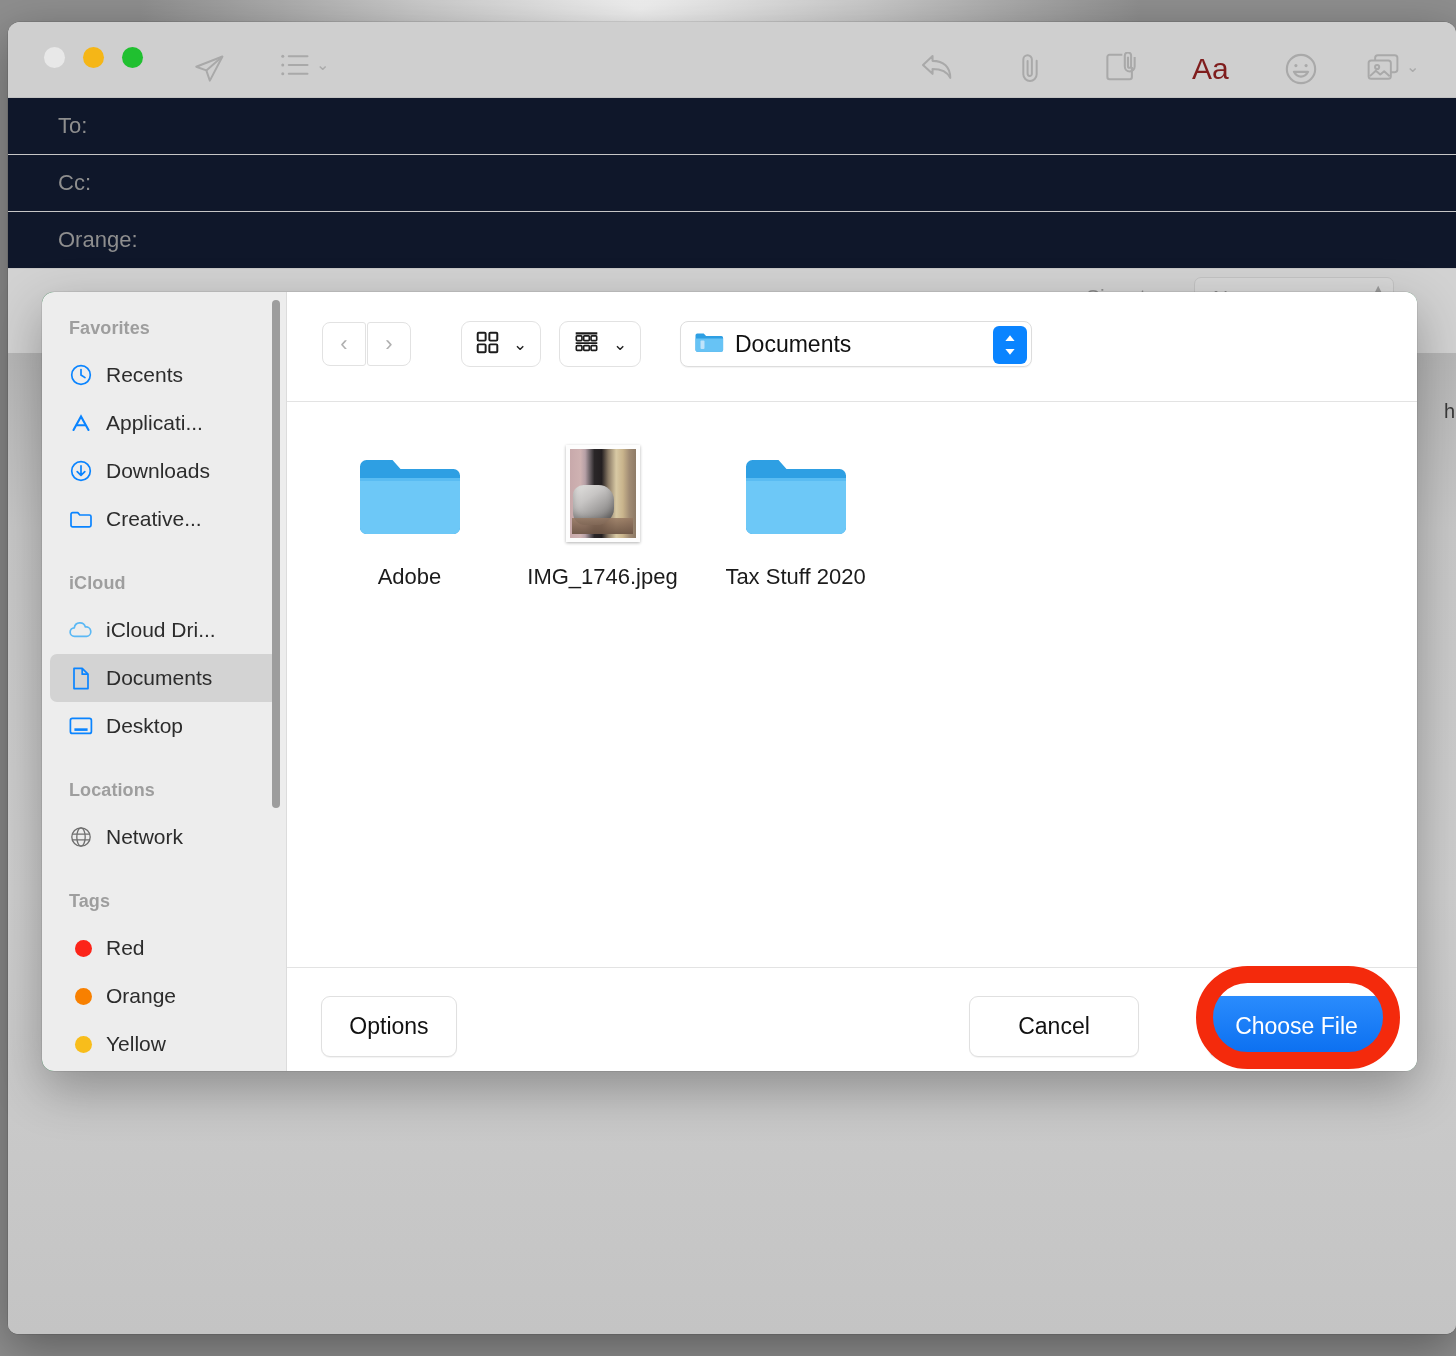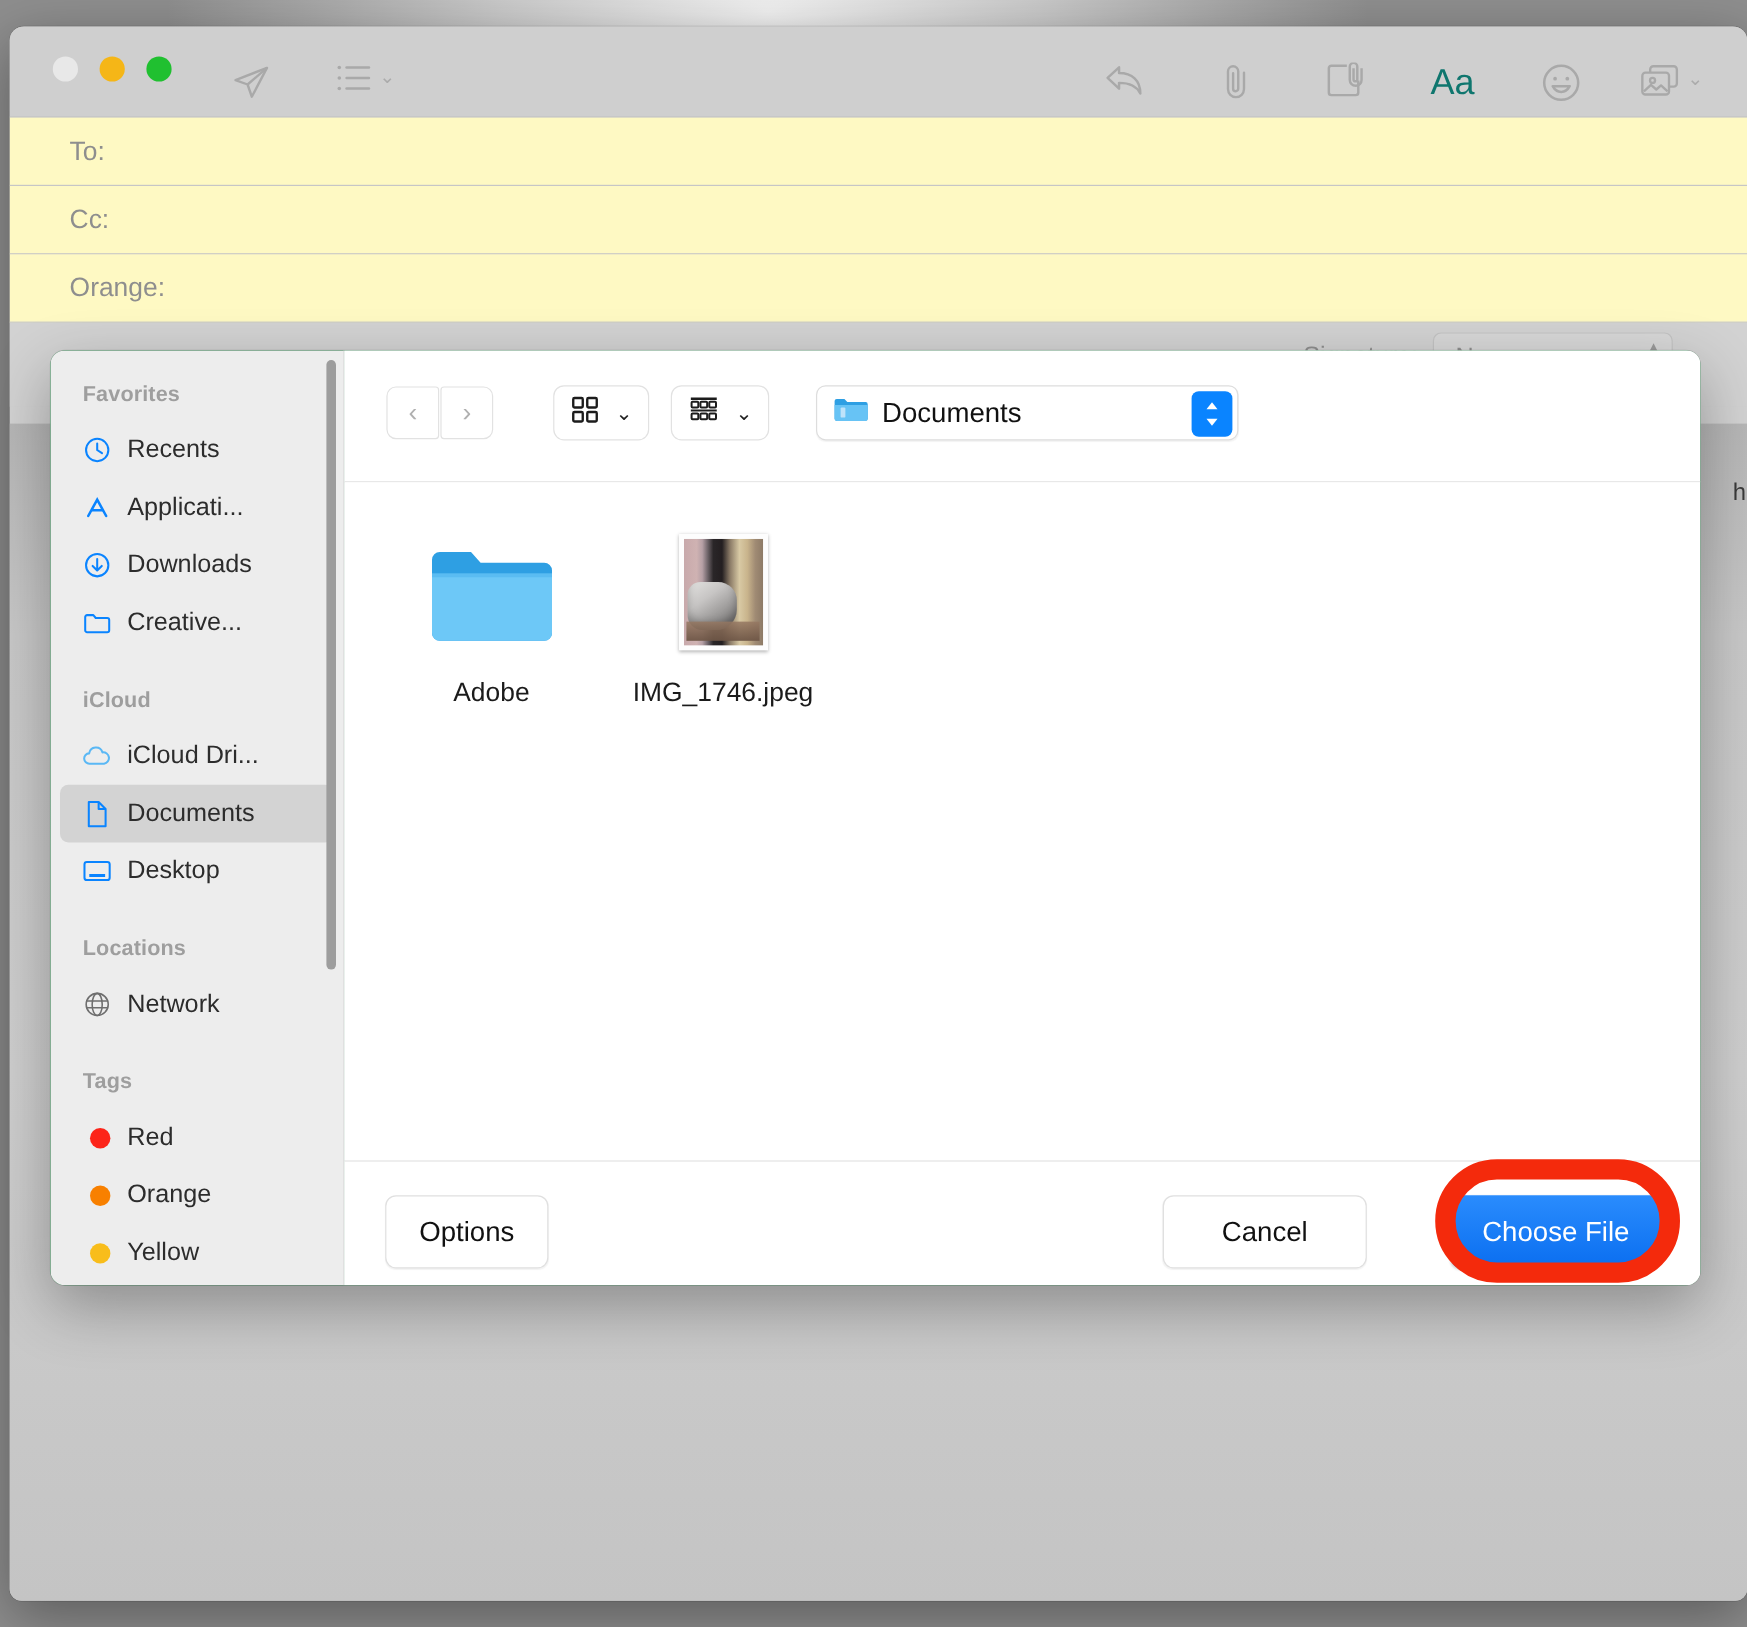--- a/index.html
+++ b/index.html
@@ -51,21 +51,21 @@
     display: flex; align-items: center; gap: 6px;
   }
   .tb-icon svg { display: block; }
   .chev { font-size: 16px; color: #ababab; line-height: 1; }
 
   
   .field-row {
     position: relative;
     height: 57px;
     border-bottom: 1px solid #c6c6c6;
-    background: #fef9c3;
+    background: #0f172a;
   }
   .field-label {
     position: absolute; left: 50px; top: 50%;
     transform: translateY(-50%);
     font-size: 22px; color: #8e8e8e;
   }
   #signature-row {
     position: relative; height: 70px; background: #d2d2d2;
   }
   #signature-label {
@@ -368,21 +368,21 @@
       </svg>
     </div>
 
     <div class="tb-icon" style="left:1096px;">
       <svg width="34" height="30" viewBox="0 0 24 22" fill="none" stroke="#a9a9a9" stroke-width="1.5" stroke-linejoin="round">
         <path d="M13 2H3.6A1.6 1.6 0 0 0 2 3.6v14.8A1.6 1.6 0 0 0 3.6 20h14.8a1.6 1.6 0 0 0 1.6-1.6V11"></path>
         <path d="M22 3.6v7.1a3.6 3.6 0 0 1-7.2 0V2.6a2.3 2.3 0 0 1 4.6 0v7.8a1.15 1.15 0 0 1-2.3 0V3.5"></path>
       </svg>
     </div>
 
-    <div class="tb-icon" style="left:1184px; font-size:30px; color:#0f766e;">
+    <div class="tb-icon" style="left:1184px; font-size:30px; color:#7f1d1d;">
       <span>Aa</span>
     </div>
 
     <div class="tb-icon" style="left:1276px;">
       <svg width="34" height="34" viewBox="0 0 24 24" fill="none" stroke="#a9a9a9" stroke-width="1.5">
         <circle cx="12" cy="12" r="10"></circle>
         <circle cx="8.4" cy="9.6" r="1.1" fill="#a9a9a9" stroke="none"></circle>
         <circle cx="15.6" cy="9.6" r="1.1" fill="#a9a9a9" stroke="none"></circle>
         <path d="M7 14c1.3 2.4 3 3.4 5 3.4s3.7-1 5-3.4z" stroke-linejoin="round"></path>
       </svg>
@@ -618,20 +618,30 @@
         </div>
 
         <div class="file-cell">
           <div class="file-thumb">
             <div class="photo-thumb"></div>
           </div>
           <div class="file-name">IMG_1746.jpeg</div>
         </div>
 
 
+        <div class="file-cell">
+          <div class="file-thumb">
+            <svg width="104" height="88" viewBox="0 0 104 88">
+              <path d="M2 12.5A6.5 6.5 0 0 1 8.5 6h26l8 9h53A6.5 6.5 0 0 1 102 21.5v52A6.5 6.5 0 0 1 95.5 80h-87A6.5 6.5 0 0 1 2 73.5z" fill="#2e9fe3"></path>
+              <path d="M2 24h100v49.5A6.5 6.5 0 0 1 95.5 80h-87A6.5 6.5 0 0 1 2 73.5z" fill="#6dc8f7"></path>
+              <path d="M2 24h100v3H2z" fill="#4fb4ef" opacity=".6"></path>
+            </svg>
+          </div>
+          <div class="file-name">Tax Stuff 2020</div>
+        </div>
 
       </div>
     </div>
 
     <div id="dialog-footer">
       <div class="btn" id="options-button">Options</div>
       <div class="btn" id="cancel-button">Cancel</div>
       <div class="btn" id="choose-file-button">Choose File</div>
     </div>
   </div>

